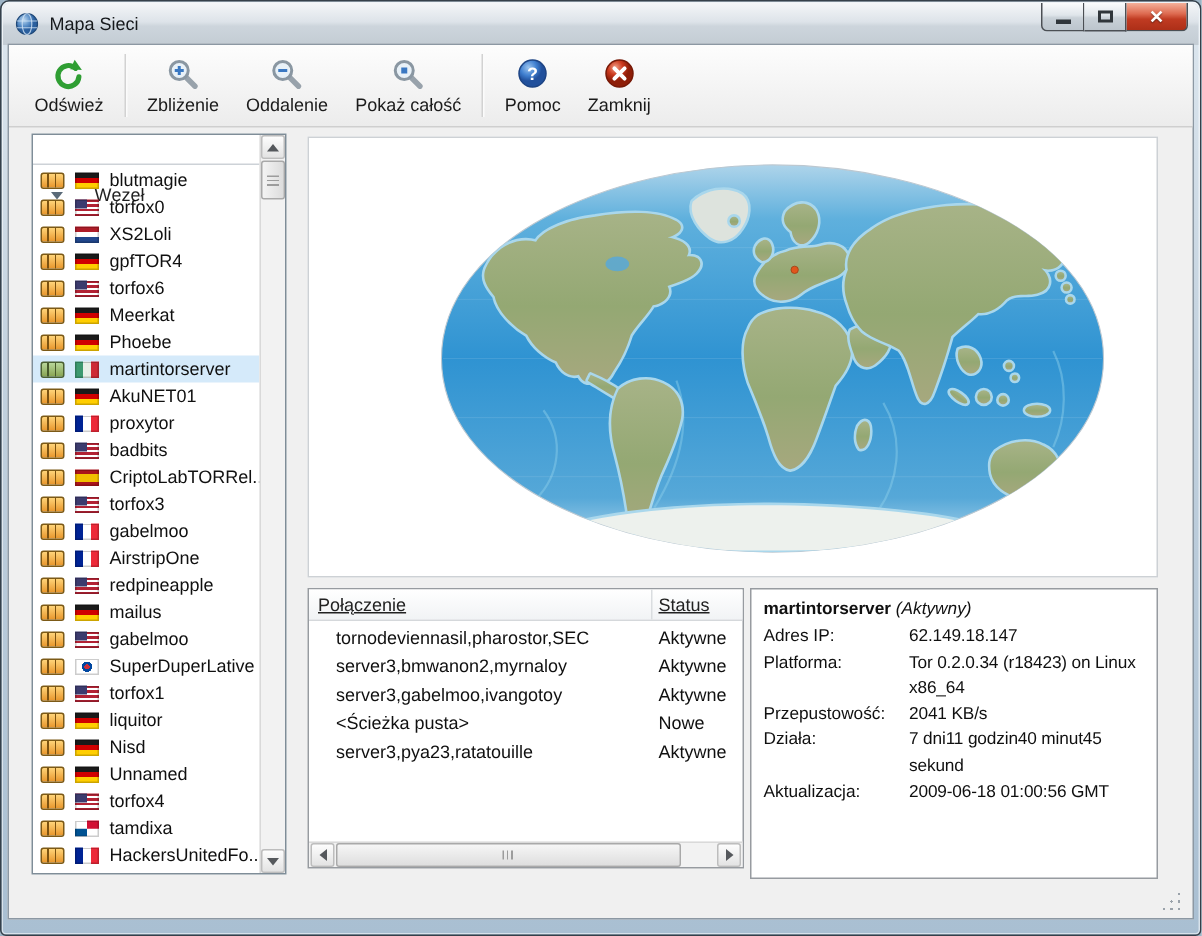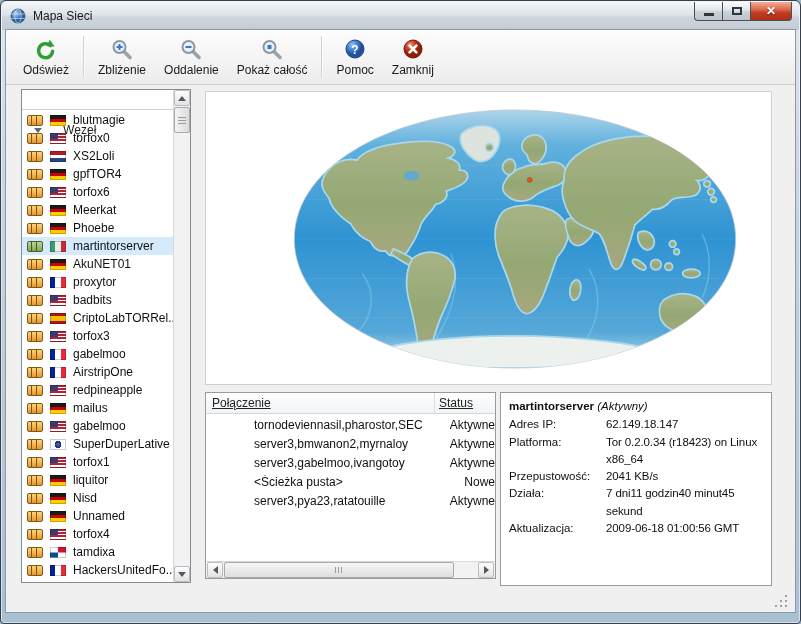--- a/index.html
+++ b/index.html
@@ -97,21 +97,21 @@
   .hthumb{position:absolute;left:18px;top:0;width:230px;height:16px;
     background:linear-gradient(180deg,#f6f6f6,#dedede);border:1px solid #a9a9a9;border-radius:2px;}
   .hthumb:after{content:"";position:absolute;top:4px;bottom:4px;left:110px;width:8px;
     background:repeating-linear-gradient(90deg,#9c9c9c 0 1px,transparent 1px 3px);}
 
   
   .conn-header{position:absolute;left:0;right:0;top:0;height:21px;display:flex;
     background:linear-gradient(180deg,#ffffff,#f1f3f5);border-bottom:1px solid #d5d8db;font-size:12px;color:#222;text-decoration:underline;}
   .ch-conn{width:229px;display:flex;align-items:center;padding-left:6px;border-right:1px solid #dadde0;}
   .ch-status{flex:1;display:flex;align-items:center;padding-left:4px;}
-  .conn-body{position:absolute;left:0;right:0;top:22px;bottom:17px;overflow:hidden;padding-left:30px;}
+  .conn-body{position:absolute;left:0;right:0;top:22px;bottom:17px;overflow:hidden;}
   .conn-row{height:19px;display:flex;align-items:center;font-size:12px;color:#101010;}
   .cr-path{width:229px;padding-left:18px;white-space:nowrap;overflow:hidden;}
   .cr-status{flex:1;padding-left:4px;}
 
   
   .d-title{margin-bottom:1px;}
   .d-name{font-weight:bold;}
   .d-state{font-style:italic;}
   .d-row{display:flex;}
   .d-label{width:97px;flex:none;font-weight:normal;}

